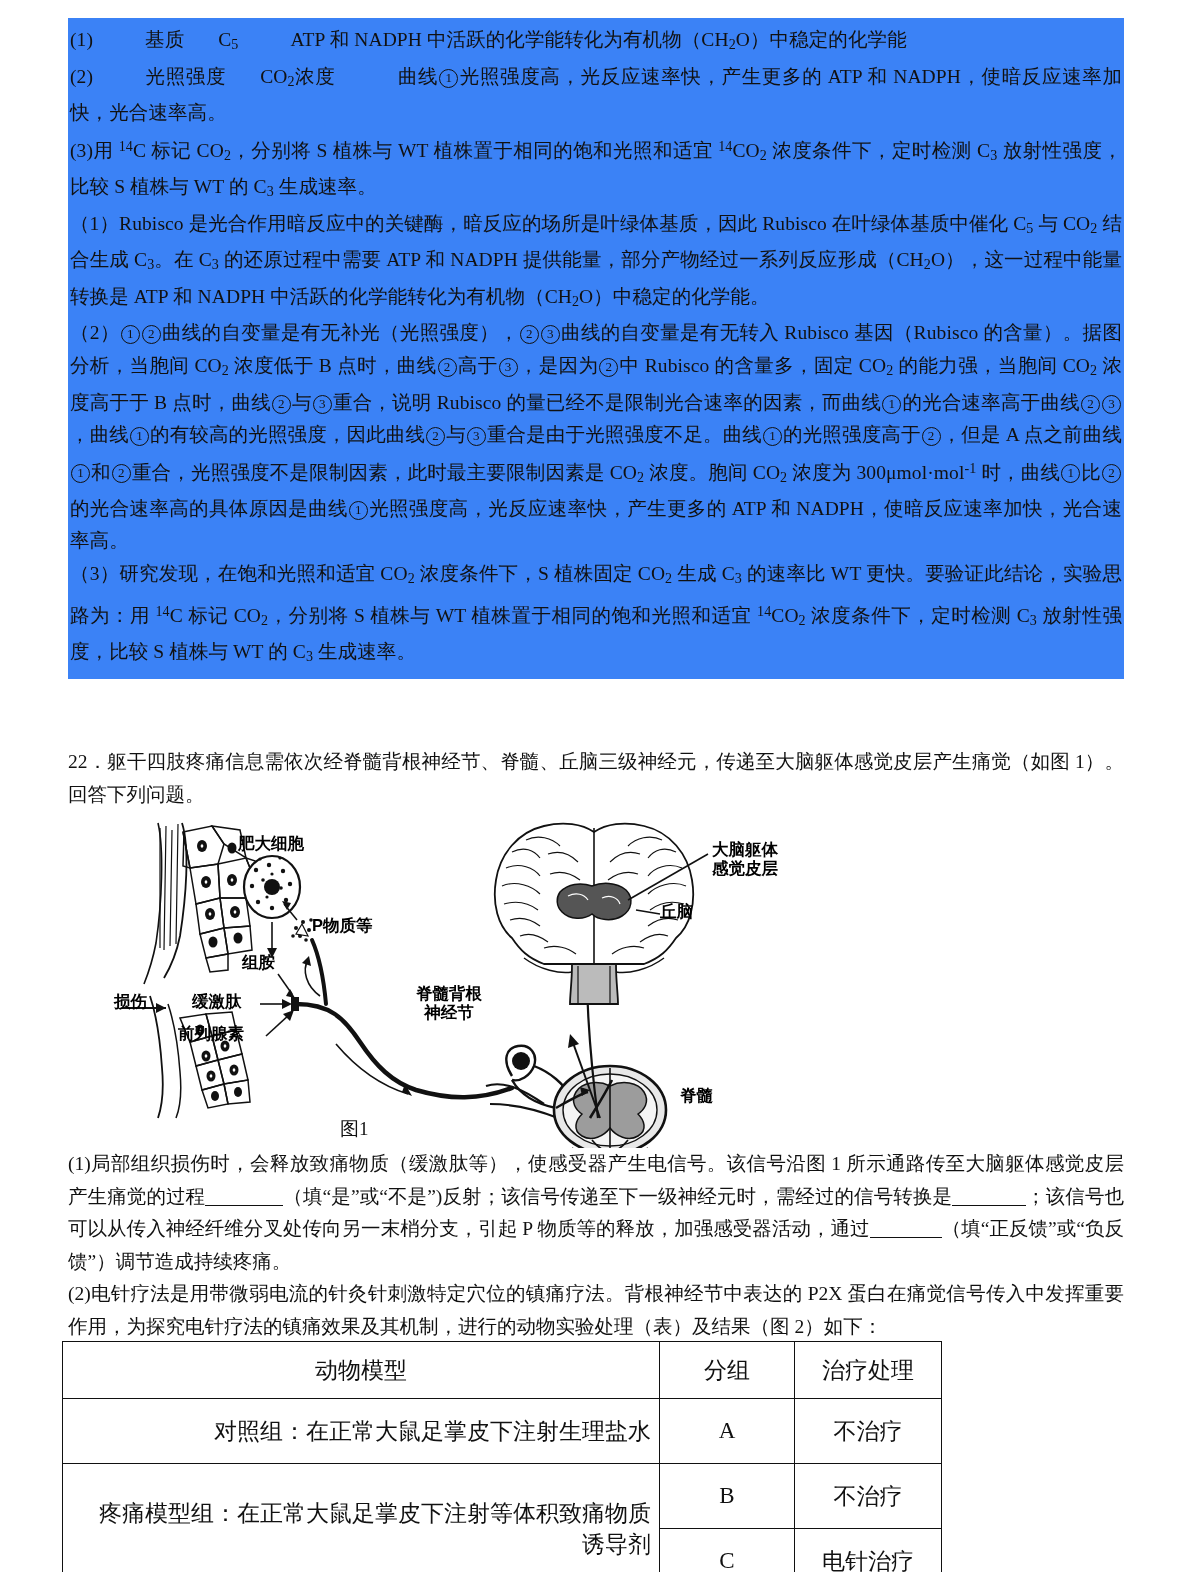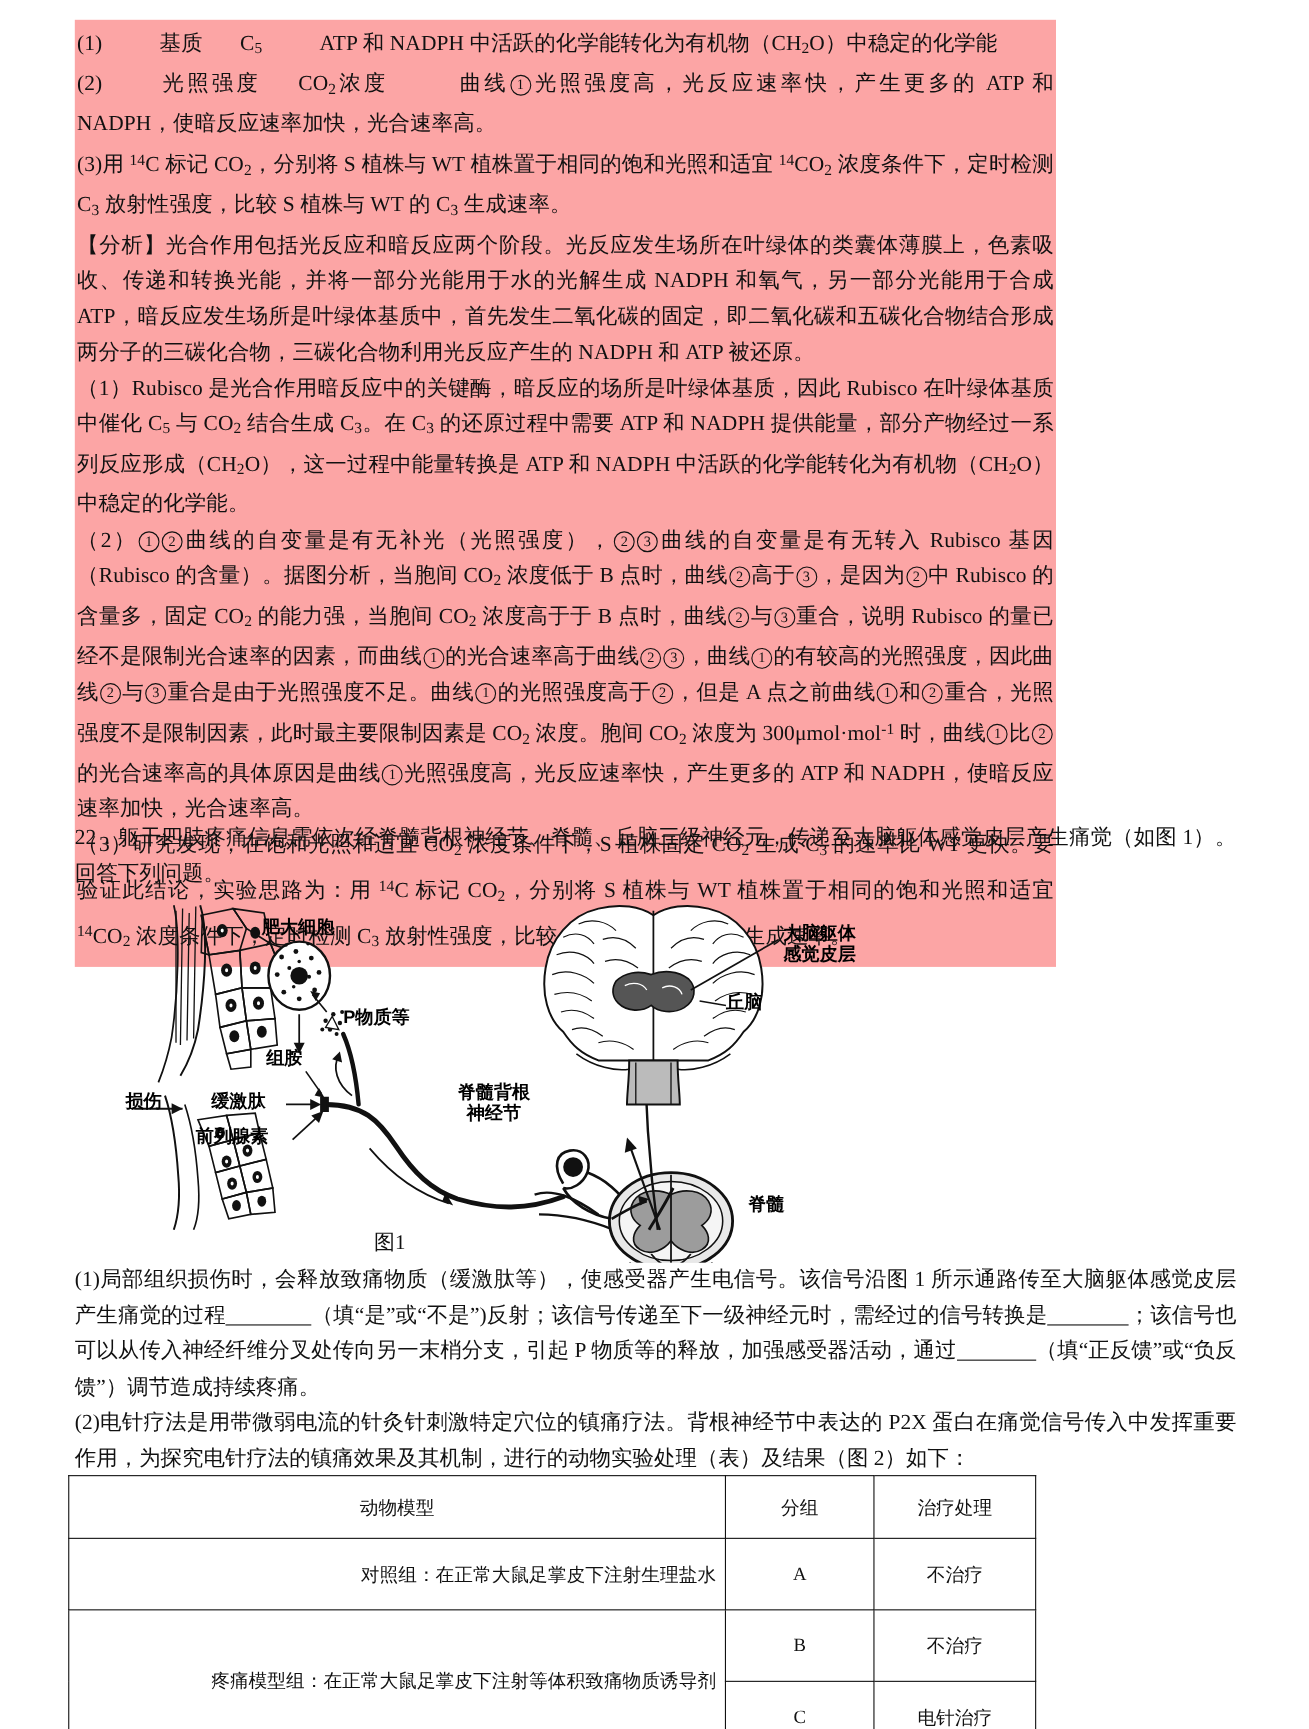--- a/index.html
+++ b/index.html
@@ -20,22 +20,22 @@
     position: absolute;
     left: 0; top: 0;
     width: 1190px;
     height: 1572px;
   }
   
   .shaded-block {
     position: absolute;
     left: 68px;
     top: 18px;
-    width: 892px;
-    background: #fca5a5;
+    width: 1056px;
+    background: #3b82f6;
     padding: 6px 0 6px 0;
     box-sizing: border-box;
   }
   .body-text {
     font-size: 19.5px;
     line-height: 32.5px;
     text-align: justify;
     text-justify: inter-ideograph;
     margin: 0;
     padding: 0 2px;
@@ -108,21 +108,21 @@
   .exp-table {
     position: absolute;
     left: 62px;
     top: 1341px;
     width: 828px;
     border-collapse: collapse;
     table-layout: fixed;
   }
   .exp-table td, .exp-table th {
     border: 1.6px solid #111;
-    font-size: 17px;
+    font-size: 23px;
     font-weight: normal;
     padding: 10px 8px;
     text-align: center;
     vertical-align: middle;
   }
   .exp-table td.left-cell {
     text-align: right;
     padding-left: 14px;
   }
   .col-model { width: 580px; }
@@ -141,21 +141,20 @@
     <p class="body-text">
       <span>(1)</span><span class="tab-gap"></span><span>基质</span><span class="tab-gap-sm"></span><span><span>C</span><sub>5</sub></span><span class="tab-gap"></span><span><span>ATP 和 NADPH 中活跃的化学能转化为有机物（CH</span><sub>2</sub><span>O）中稳定的化学能</span></span>
     </p>
 
     <p class="body-text">
       <span>(2)</span><span class="tab-gap"></span><span>光照强度</span><span class="tab-gap-sm"></span><span><span>CO</span><sub>2</sub><span>浓度</span></span><span class="tab-gap-lg"></span><span><span>曲线</span><span class="circnum">1</span><span>光照强度高，光反应速率快，产生更多的 ATP 和 NADPH，使暗反应速率加快，光合速率高。</span></span>
     </p>
 
     <p class="body-text">(3)用 <sup>14</sup>C 标记 CO<sub>2</sub>，分别将 S 植株与 WT 植株置于相同的饱和光照和适宜 <sup>14</sup>CO<sub>2</sub> 浓度条件下，定时检测 C<sub>3</sub> 放射性强度，比较 S 植株与 WT 的 C<sub>3</sub> 生成速率。</p>
 
-    <p class="body-text"><span>【分析】</span><span>光合作用包括光反应和暗反应两个阶段。光反应发生场所在叶绿体的类囊体薄膜上，色素吸收、传递和转换光能，并将一部分光能用于水的光解生成 NADPH 和氧气，另一部分光能用于合成 ATP，暗反应发生场所是叶绿体基质中，首先发生二氧化碳的固定，即二氧化碳和五碳化合物结合形成两分子的三碳化合物，三碳化合物利用光反应产生的 NADPH 和 ATP 被还原。</span></p>
 
 
     <p class="body-text">（1）Rubisco 是光合作用暗反应中的关键酶，暗反应的场所是叶绿体基质，因此 Rubisco 在叶绿体基质中催化 C<sub>5</sub> 与 CO<sub>2</sub> 结合生成 C<sub>3</sub>。在 C<sub>3</sub> 的还原过程中需要 ATP 和 NADPH 提供能量，部分产物经过一系列反应形成（CH<sub>2</sub>O），这一过程中能量转换是 ATP 和 NADPH 中活跃的化学能转化为有机物（CH<sub>2</sub>O）中稳定的化学能。</p>
 
     <p class="body-text">（2）<span class="circnum">1</span><span class="circnum">2</span>曲线的自变量是有无补光（光照强度），<span class="circnum">2</span><span class="circnum">3</span>曲线的自变量是有无转入 Rubisco 基因（Rubisco 的含量）。据图分析，当胞间 CO<sub>2</sub> 浓度低于 B 点时，曲线<span class="circnum">2</span>高于<span class="circnum">3</span>，是因为<span class="circnum">2</span>中 Rubisco 的含量多，固定 CO<sub>2</sub> 的能力强，当胞间 CO<sub>2</sub> 浓度高于于 B 点时，曲线<span class="circnum">2</span>与<span class="circnum">3</span>重合，说明 Rubisco 的量已经不是限制光合速率的因素，而曲线<span class="circnum">1</span>的光合速率高于曲线<span class="circnum">2</span><span class="circnum">3</span>，曲线<span class="circnum">1</span>的有较高的光照强度，因此曲线<span class="circnum">2</span>与<span class="circnum">3</span>重合是由于光照强度不足。曲线<span class="circnum">1</span>的光照强度高于<span class="circnum">2</span>，但是 A 点之前曲线<span class="circnum">1</span>和<span class="circnum">2</span>重合，光照强度不是限制因素，此时最主要限制因素是 CO<sub>2</sub> 浓度。胞间 CO<sub>2</sub> 浓度为 300μmol·mol<sup>-1</sup> 时，曲线<span class="circnum">1</span>比<span class="circnum">2</span>的光合速率高的具体原因是曲线<span class="circnum">1</span>光照强度高，光反应速率快，产生更多的 ATP 和 NADPH，使暗反应速率加快，光合速率高。</p>
 
     <p class="body-text">（3）研究发现，在饱和光照和适宜 CO<sub>2</sub> 浓度条件下，S 植株固定 CO<sub>2</sub> 生成 C<sub>3</sub> 的速率比 WT 更快。要验证此结论，实验思路为：用 <sup>14</sup>C 标记 CO<sub>2</sub>，分别将 S 植株与 WT 植株置于相同的饱和光照和适宜 <sup>14</sup>CO<sub>2</sub> 浓度条件下，定时检测 C<sub>3</sub> 放射性强度，比较 S 植株与 WT 的 C<sub>3</sub> 生成速率。</p>
 
   </div>
 

